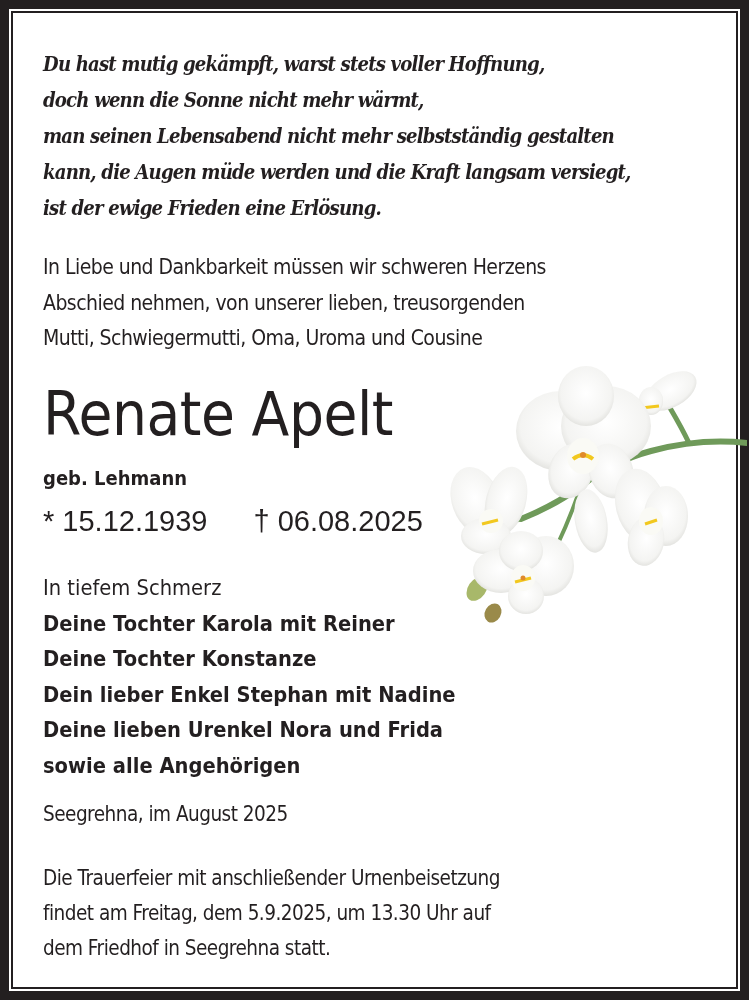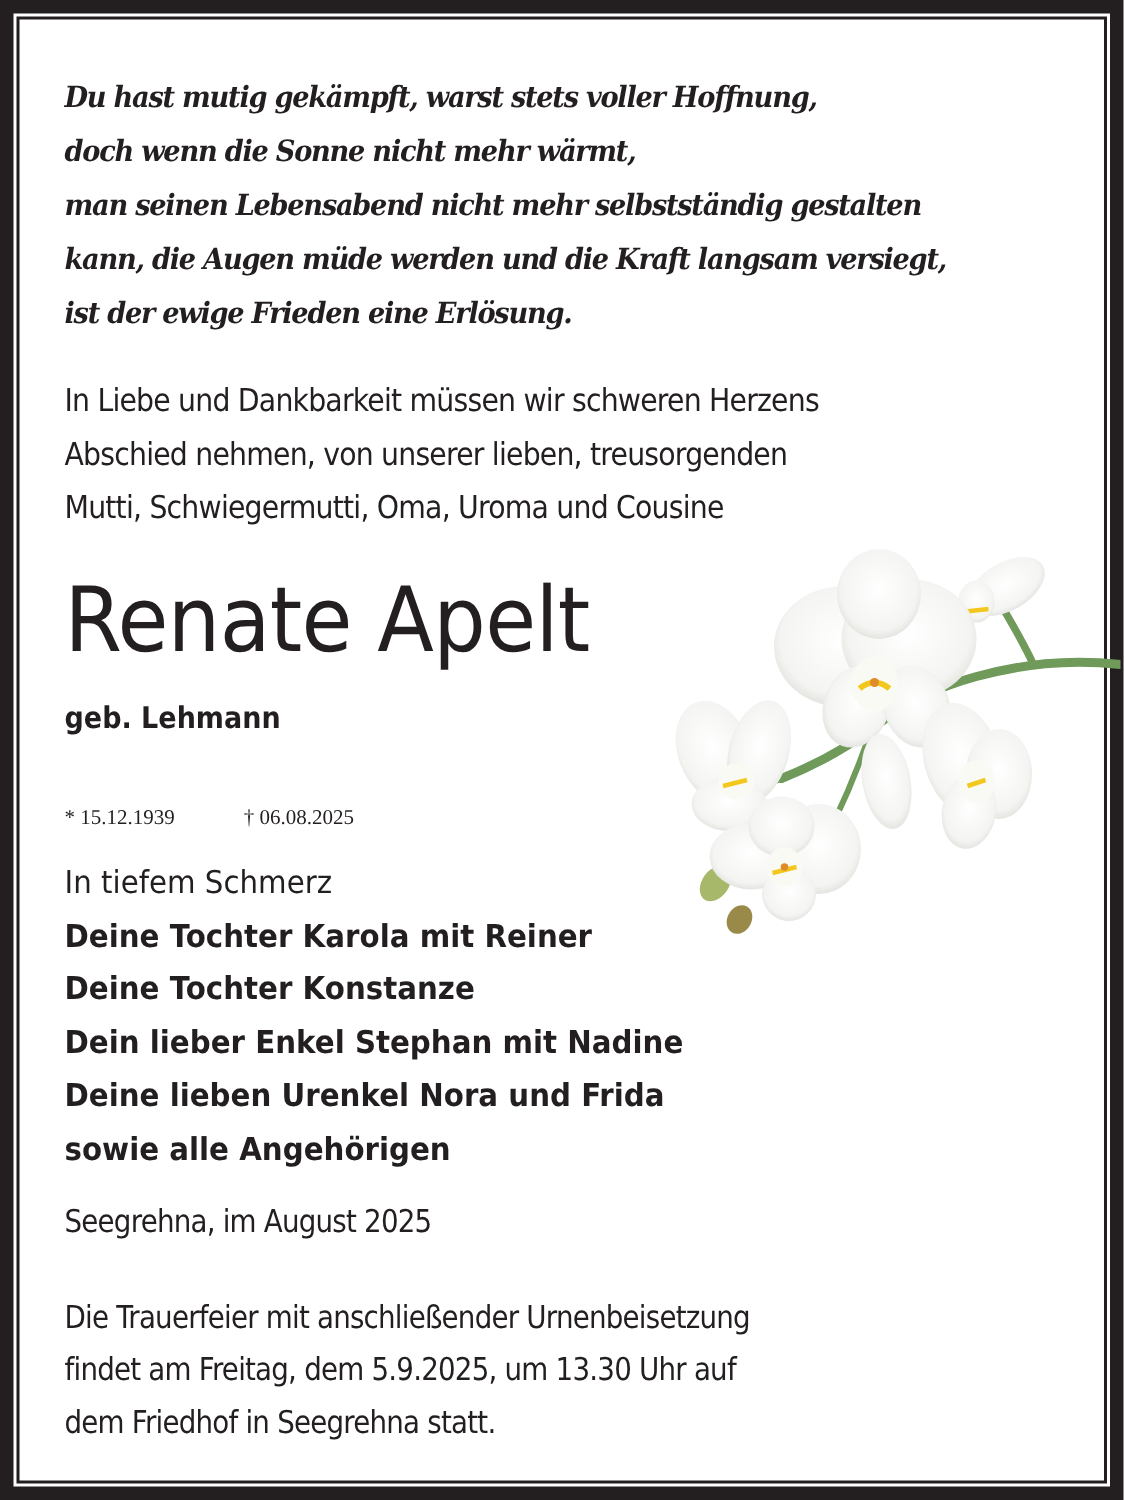--- a/index.html
+++ b/index.html
@@ -5,21 +5,21 @@
   html, body { margin:0; padding:0; }
   body { width:749px; height:1000px; background:#231f20; position:relative; overflow:hidden; }
   .frame-outer { position:absolute; left:9px; top:9px; width:731px; height:982px; background:#fff; }
   .frame-inner { position:absolute; left:2px; top:2px; right:2px; bottom:2px; border:2px solid #231f20; background:#fff; }
   .content { position:absolute; left:0; top:0; right:0; bottom:0; }
   .txt { position:absolute; left:30px; color:#231f20; white-space:nowrap; }
   .poem { top:34px; font-family:"DejaVu Serif", serif; font-style:italic; font-weight:bold; font-size:19.5px; line-height:36px; letter-spacing:-0.9px; transform:scaleX(0.93); transform-origin:left top; }
   .intro { top:237px; font-family:"DejaVu Sans", sans-serif; font-size:21px; line-height:35.5px; letter-spacing:-0.6px; transform:scaleX(0.9); transform-origin:left top; }
   .name { top:366px; font-family:"DejaVu Sans", sans-serif; font-size:60px; line-height:70px; font-weight:normal; letter-spacing:-0.5px; transform:scaleX(0.92); transform-origin:left top; }
   .maiden { top:450px; font-family:"DejaVu Sans", sans-serif; font-weight:bold; font-size:20px; line-height:30px; transform:scaleX(0.9); transform-origin:left top; }
-  .dates { top:518px; font-family:Liberation Serif, serif; font-size:14px; line-height:30px; }
+  .dates { top:493px; font-family:Liberation Sans, sans-serif; font-size:29px; line-height:30px; }
   .dates span { display:inline-block; }
   .dates .death { margin-left:46px; }
   .mourn { top:558px; font-family:"DejaVu Sans", sans-serif; font-size:21px; line-height:35.5px; transform:scaleX(0.93); transform-origin:left top; }
   .mourn .lead { font-weight:normal; }
   .mourn .fam { font-weight:bold; }
   .place { top:786px; font-family:"DejaVu Sans", sans-serif; font-size:21px; line-height:30px; letter-spacing:-0.6px; transform:scaleX(0.88); transform-origin:left top; }
   .funeral { top:848px; font-family:"DejaVu Sans", sans-serif; font-size:21px; line-height:35px; letter-spacing:-0.6px; transform:scaleX(0.88); transform-origin:left top; }
   .line { display:block; }
   .orchid { position:absolute; left:428px; top:338px; width:306px; height:280px; }
 </style>

